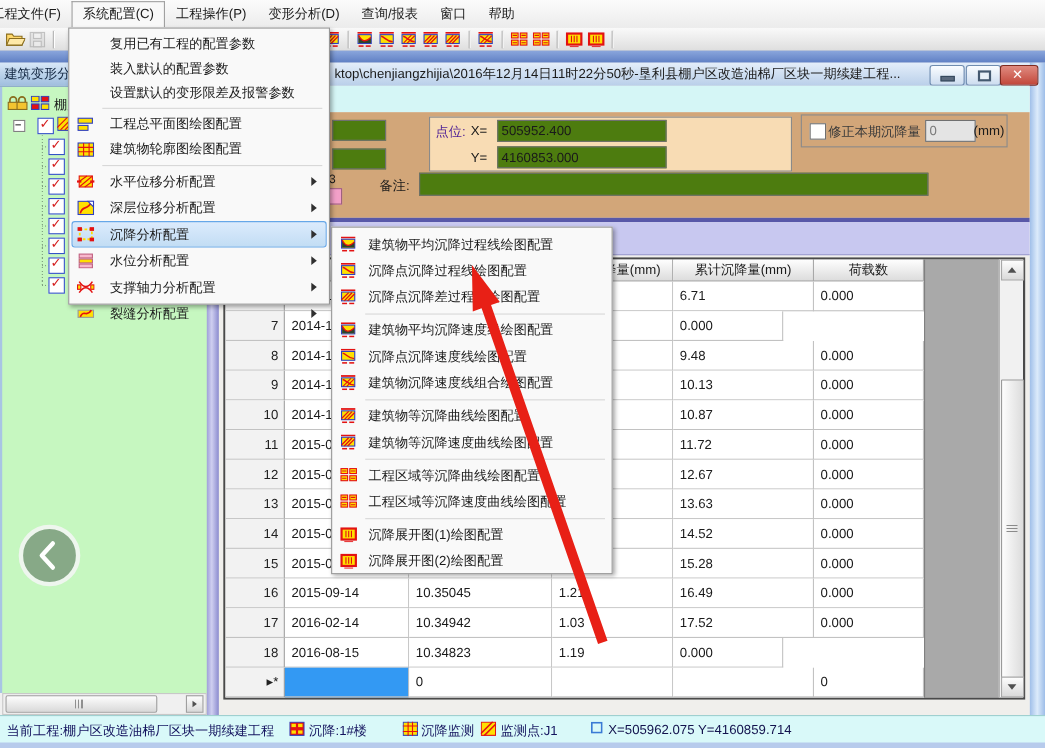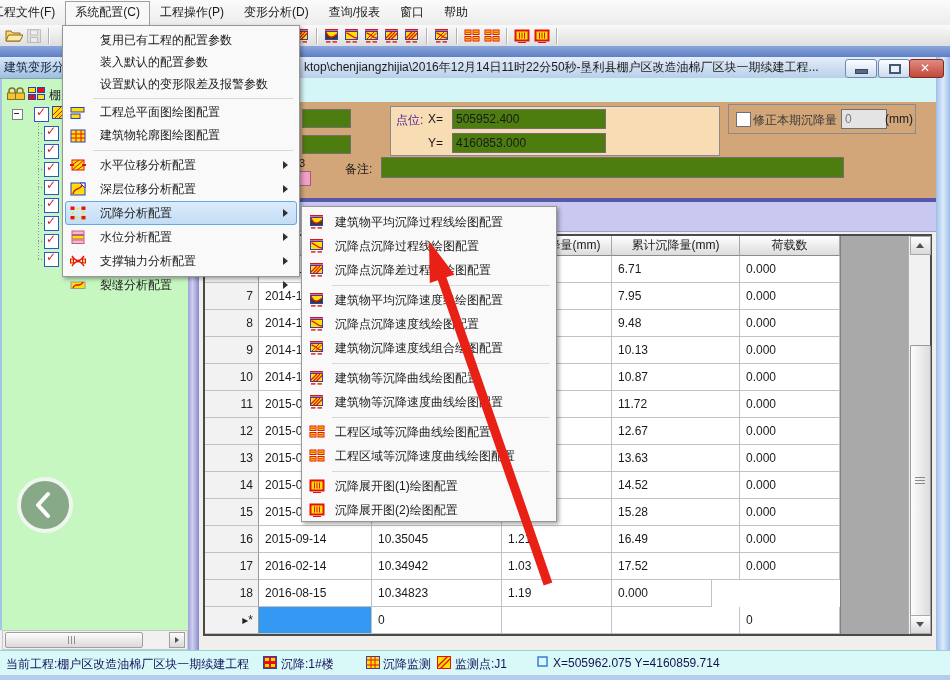--- a/index.html
+++ b/index.html
@@ -395,21 +395,20 @@
           <div class="dc c2"></div>
           <div class="dc c3"></div>
           <div class="dc c4">6.71</div>
           <div class="dc c5">0.000</div>
         </div>
         <div class="tr">
           <div class="dc c0 rownum">7</div>
           <div class="dc c1">2014-11</div>
           <div class="dc c2"></div>
           <div class="dc c3"></div>
-          <div class="dc c4">7.95</div>
           <div class="dc c5">0.000</div>
         </div>
         <div class="tr">
           <div class="dc c0 rownum">8</div>
           <div class="dc c1">2014-11</div>
           <div class="dc c2"></div>
           <div class="dc c3"></div>
           <div class="dc c4">9.48</div>
           <div class="dc c5">0.000</div>
         </div>

